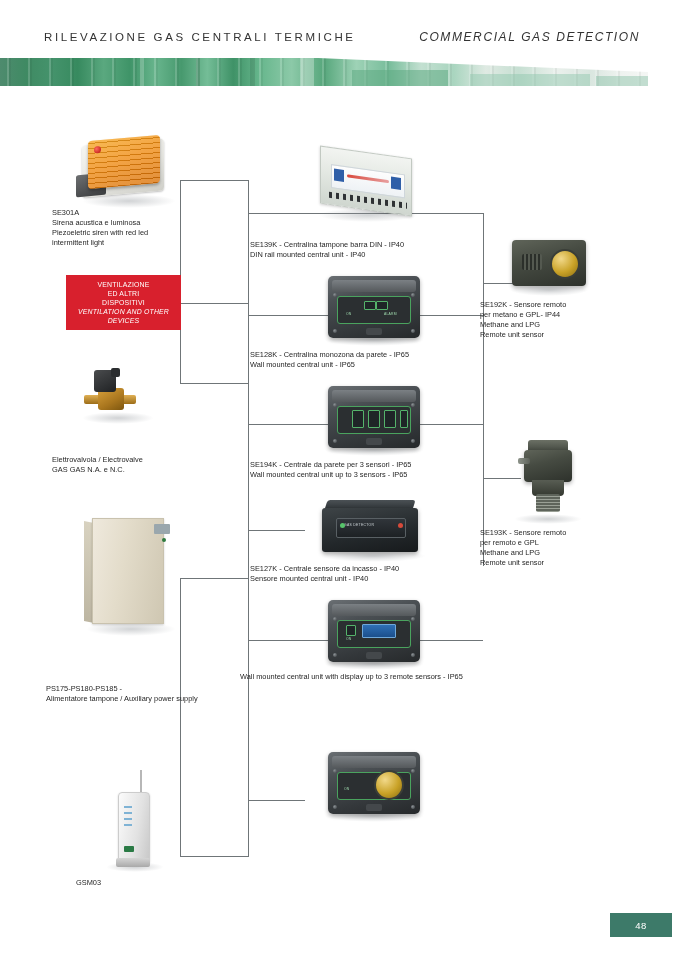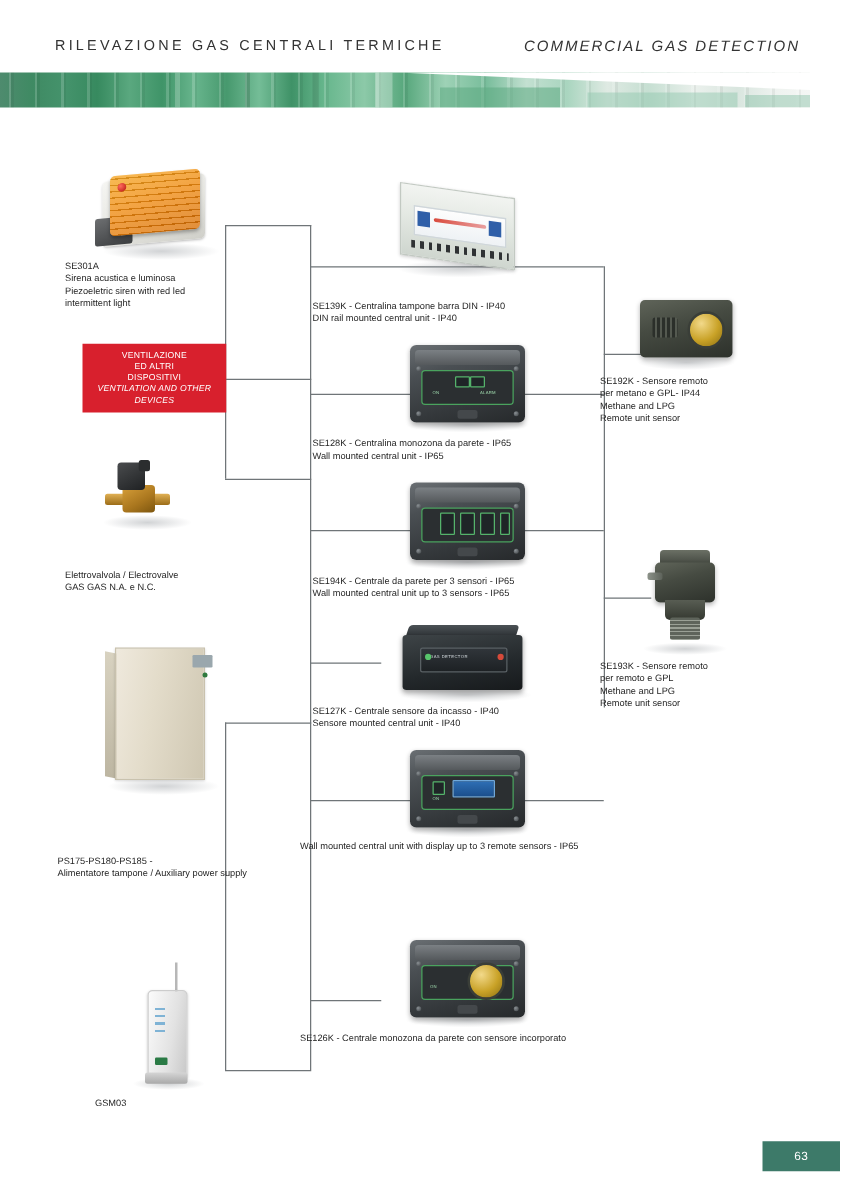--- a/index.html
+++ b/index.html
@@ -384,21 +384,20 @@
     </div>
     <div class="sens-dial" style="left:46px;top:18px;width:26px;height:26px;"></div>
     <div class="box-latch"></div>
     <div class="scr" style="left:5px;top:17px;"></div>
     <div class="scr" style="right:5px;top:17px;"></div>
     <div class="scr" style="left:5px;bottom:5px;"></div>
     <div class="scr" style="right:5px;bottom:5px;"></div>
   </div>
 </div>
 <div class="cap" style="left:240px;top:826px;width:280px;">
-  <span class="it">SE126K - Centrale monozona da parete con sensore incorporato</span>
 </div>
 
 <div class="node ph" style="left:506px;top:236px;width:86px;height:62px;">
   <div class="shadow" style="left:4px;top:48px;width:78px;height:12px;"></div>
   <div class="sens" style="left:6px;top:4px;width:74px;height:46px;">
     <div class="sens-dial" style="left:38px;top:9px;width:26px;height:26px;"></div>
     <div class="sens-grill" style="left:10px;top:14px;width:20px;height:16px;"></div>
   </div>
 </div>
 <div class="cap" style="left:480px;top:300px;width:178px;">
@@ -417,13 +416,13 @@
   <div class="sens-mesh" style="left:26px;top:56px;width:24px;height:18px;"></div>
 </div>
 <div class="cap" style="left:480px;top:528px;width:178px;">
   <span class="it">SE193K - Sensore remoto</span>
   <span class="it">per remoto e GPL</span>
   <span class="en">Methane and LPG</span>
   <span class="en">Remote unit sensor</span>
 </div>
 
 <div class="pagenum-tab"></div>
-<div class="pagenum">63</div>
+<div class="pagenum">48</div>
 
 </body></html>

